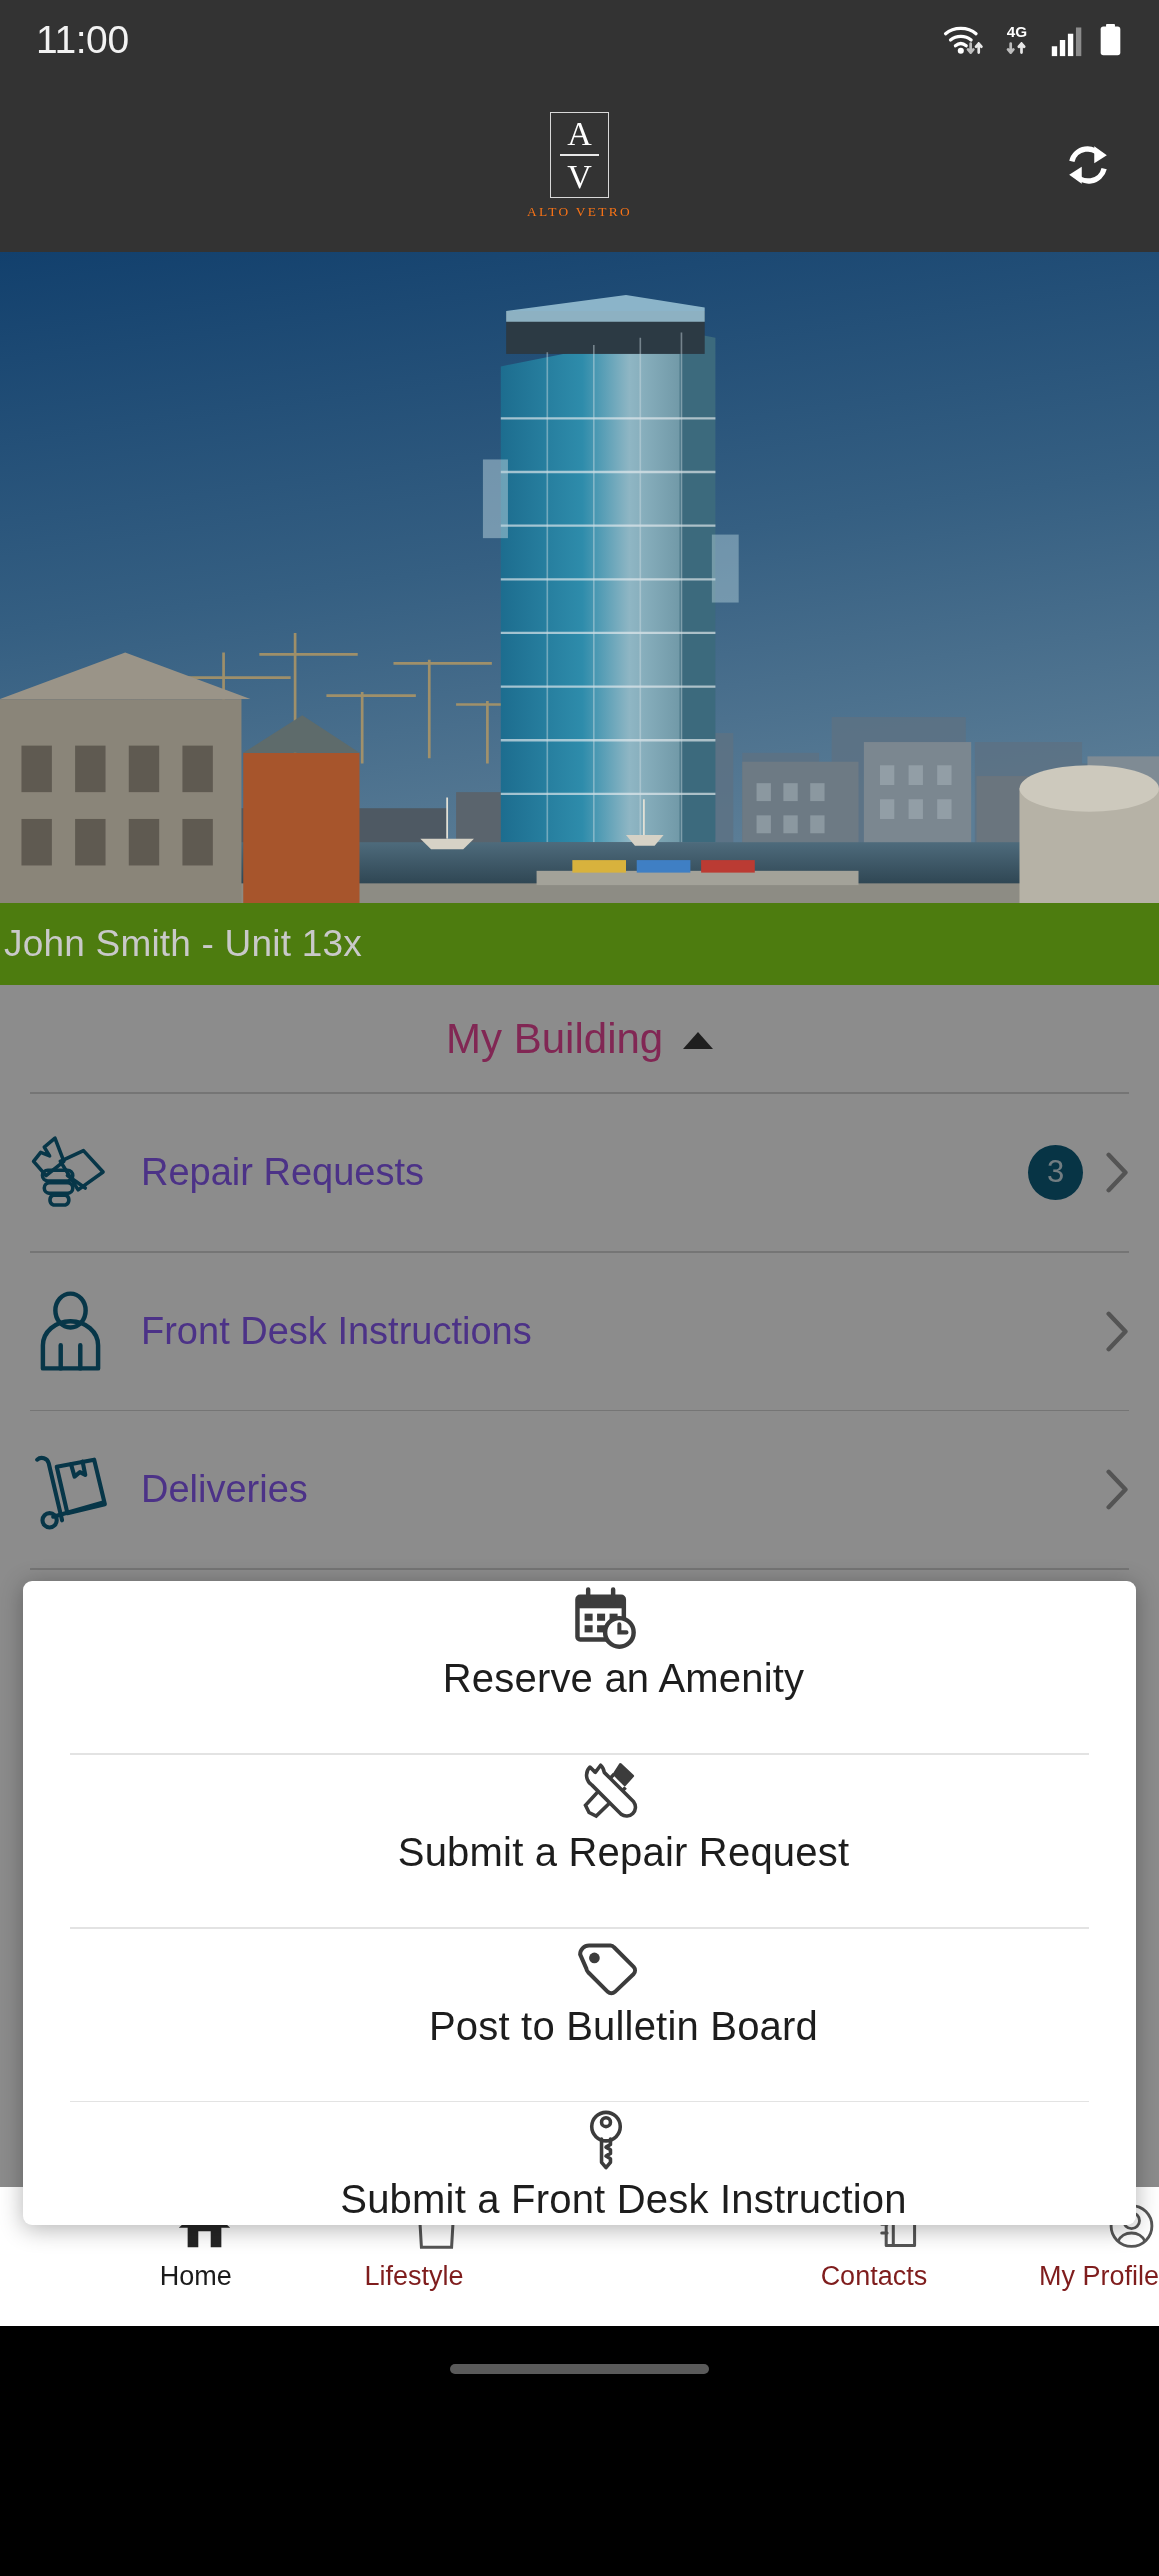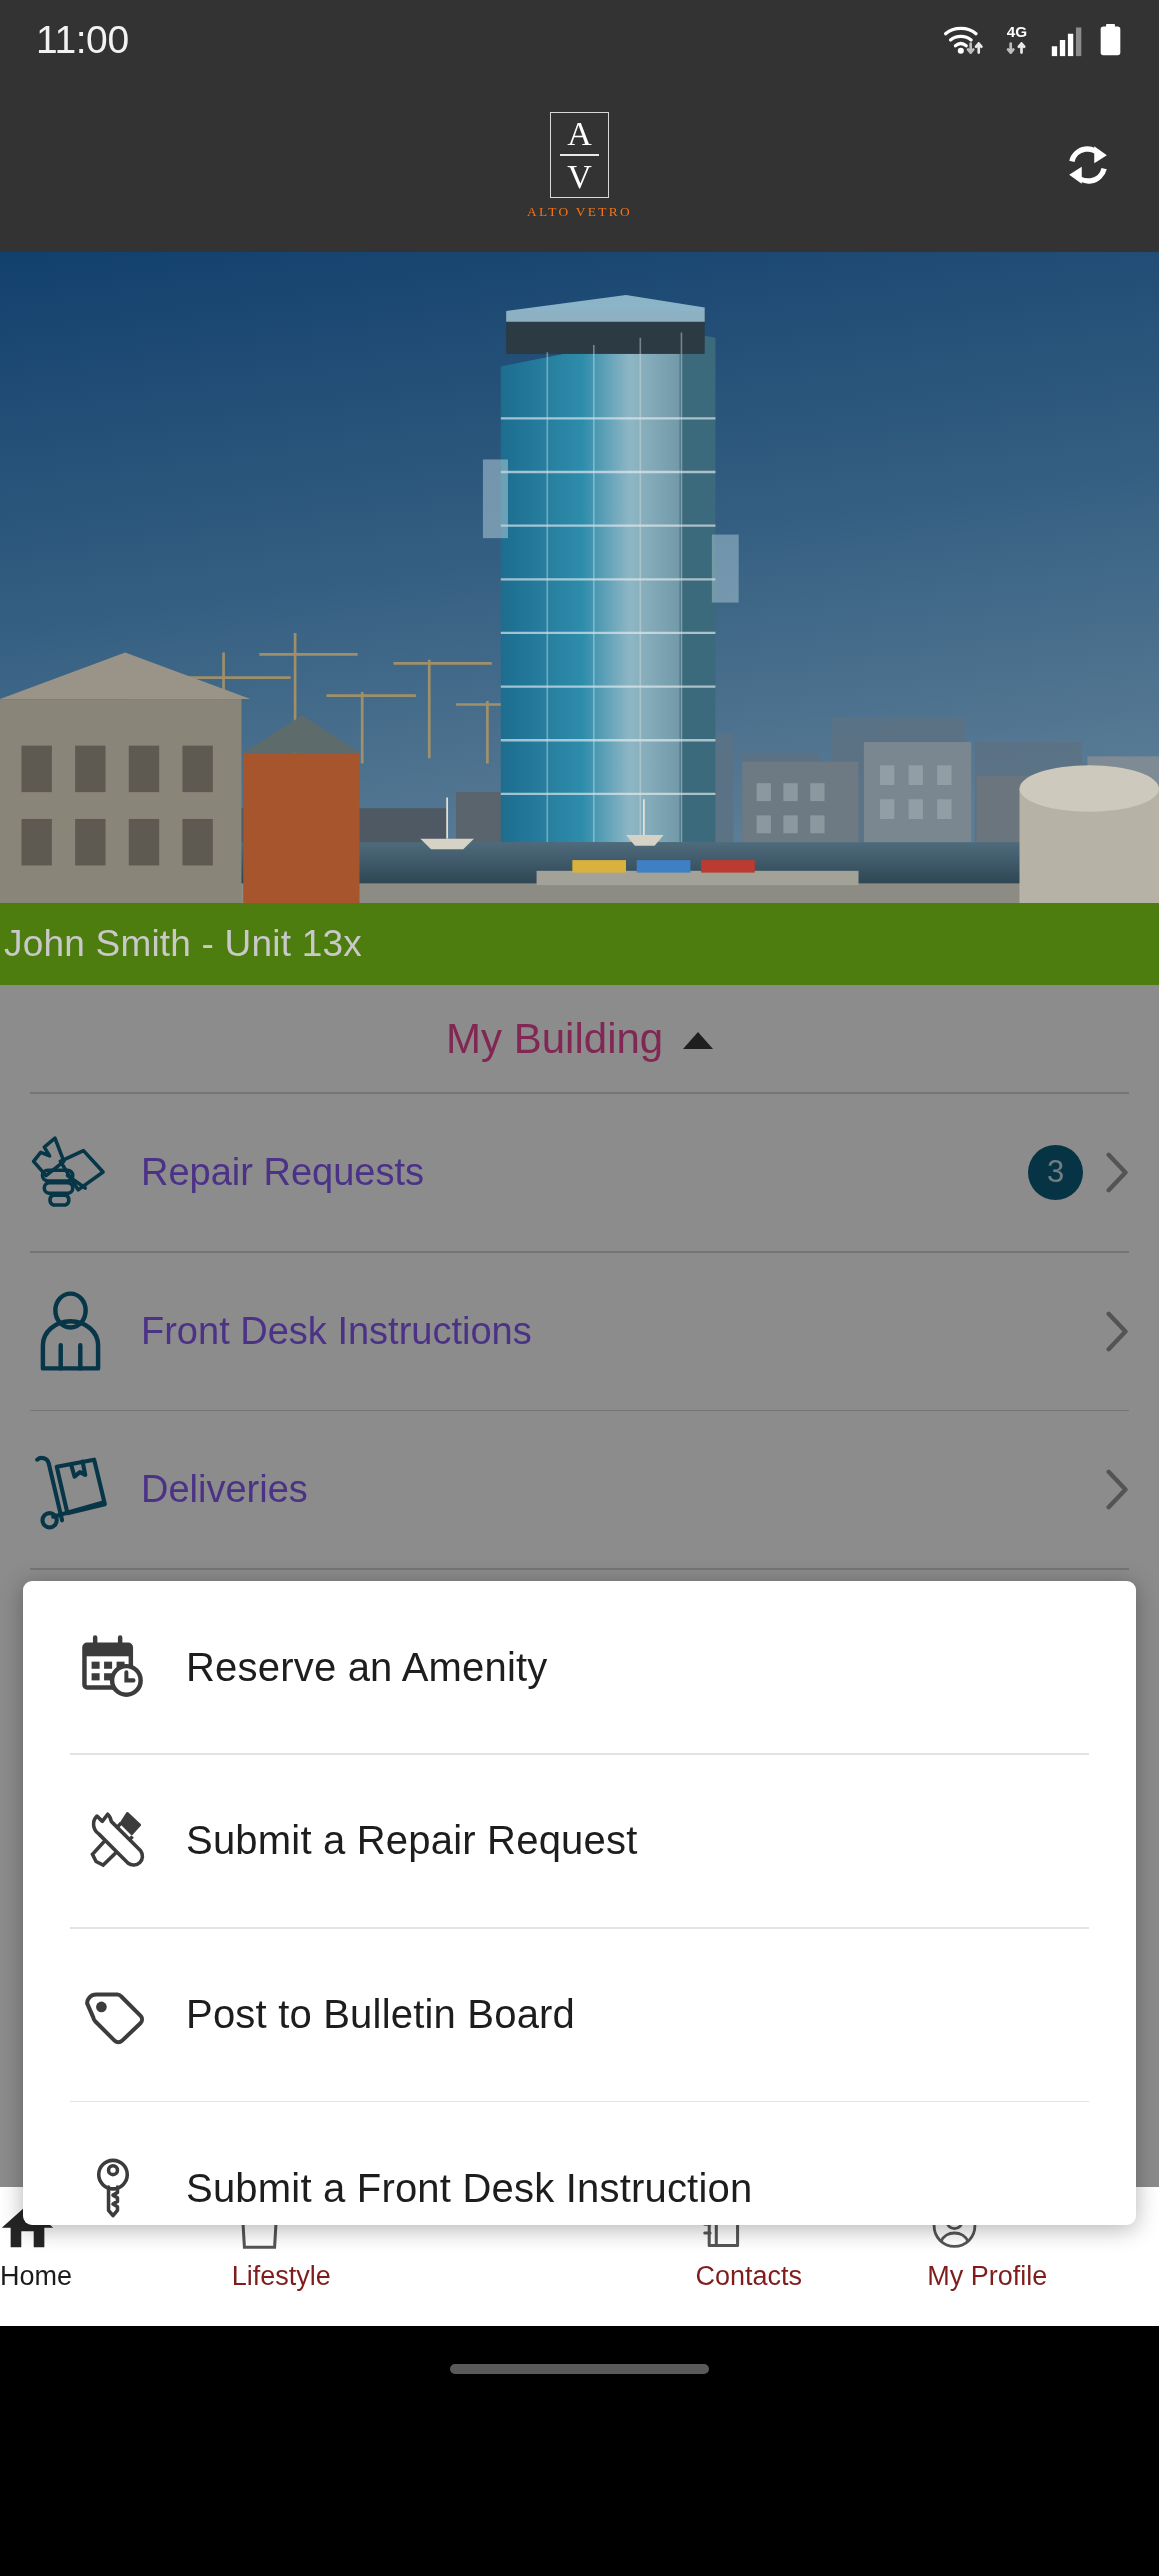--- a/index.html
+++ b/index.html
@@ -90,38 +90,38 @@
   }
   .chev{ width:23px; height:41px; flex:0 0 23px; }
 
   
   .popup{
     position:absolute; left:23px; top:1581px; width:1113px; height:644px;
     background:#ffffff; border-radius:9px;
     box-shadow:0 3.6px 23px rgba(0,0,0,0.30);
     overflow:hidden; z-index:20;
   }
-  .pop-item{ height:172px; display:flex; align-items:center; padding:0 0 0 52px; }
+  .pop-item{ height:172px; display:flex; align-items:center; padding:0 0 0 52px;flex-direction:column; }
   .pop-ic{ width:75px; flex:0 0 75px; display:flex; align-items:center; justify-content:center; }
   .pop-label{ font-size:40px; color:#1d1d1d; font-weight:300; padding-left:36px; letter-spacing:0.2px; }
   .pop-div{ height:1.8px; background:#e3e3e3; margin:0 47px; }
   .pop-tail{
     position:absolute; left:50%; transform:translateX(-50%);
     top:2224px; width:0; height:0;
     border-left:50px solid transparent; border-right:50px solid transparent;
     border-top:55px solid #ffffff; z-index:20;
   }
 
   
   .bottomnav{
     position:absolute; left:0; bottom:86px; width:1159px; height:139px;
     background:#ffffff; display:flex; align-items:flex-start; z-index:15;
   }
   .nav-item{
-    flex:1; display:flex; flex-direction:column; align-items:flex-start;
+    flex:1; display:flex; flex-direction:column; align-items:flex-end;
     justify-content:center; gap:7.2px; padding-top:14.3px; cursor:pointer;
   }
   .nav-label{ font-size:27px; color:#7f1d1d; font-weight:300; }
   .nav-item.active .nav-label{ color:#1b1b1b; }
   .nav-spacer{ flex:1; }
 
   .fab-cradle{
     position:absolute; left:50%; transform:translateX(-50%);
     bottom:159px; width:152px; height:152px; border-radius:50%;
     background:#ffffff; z-index:16;

